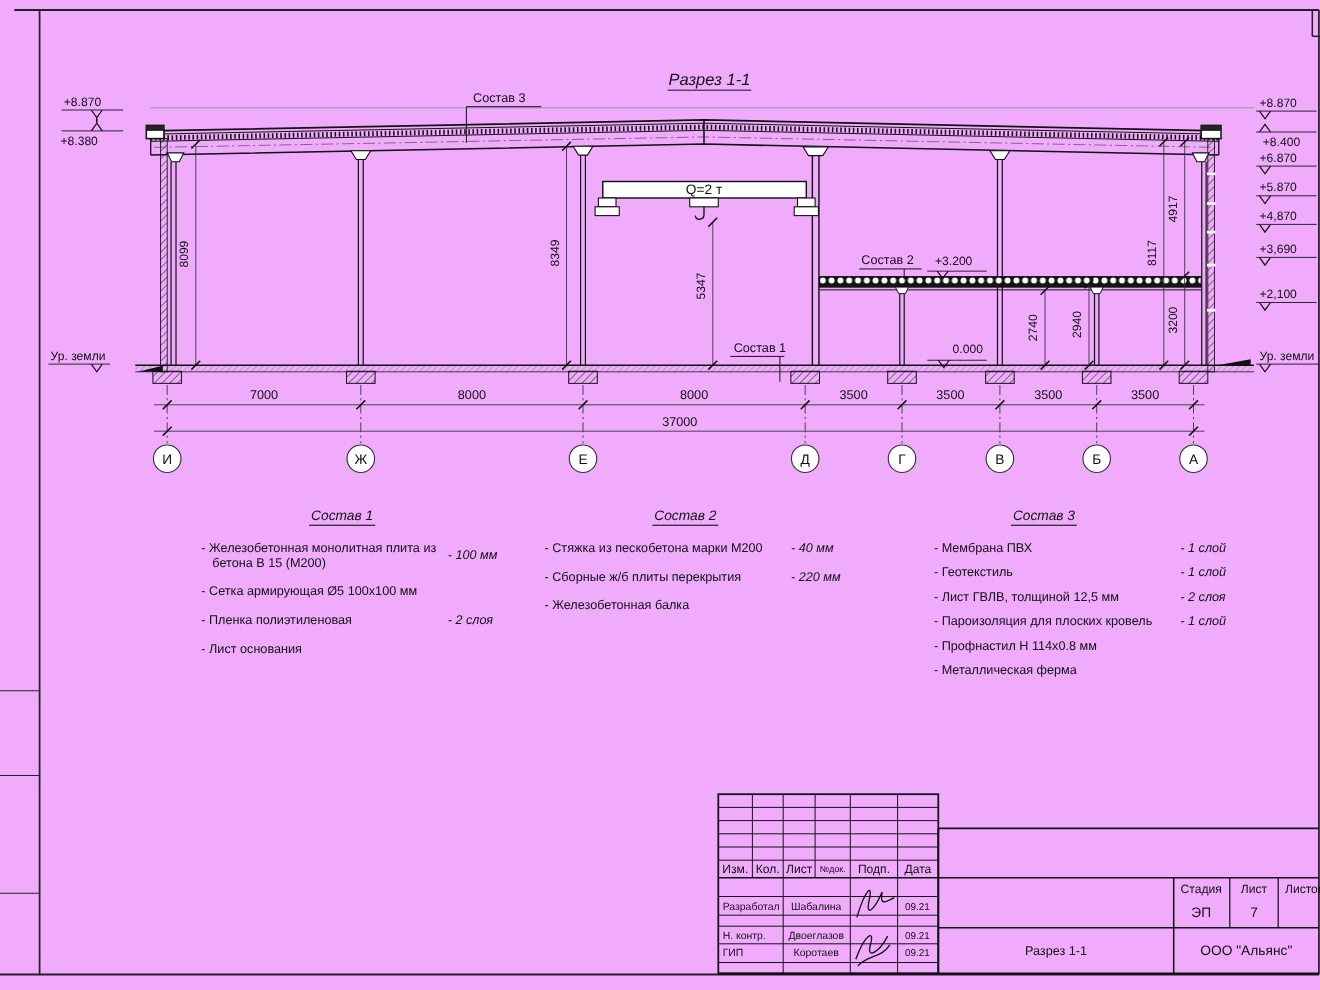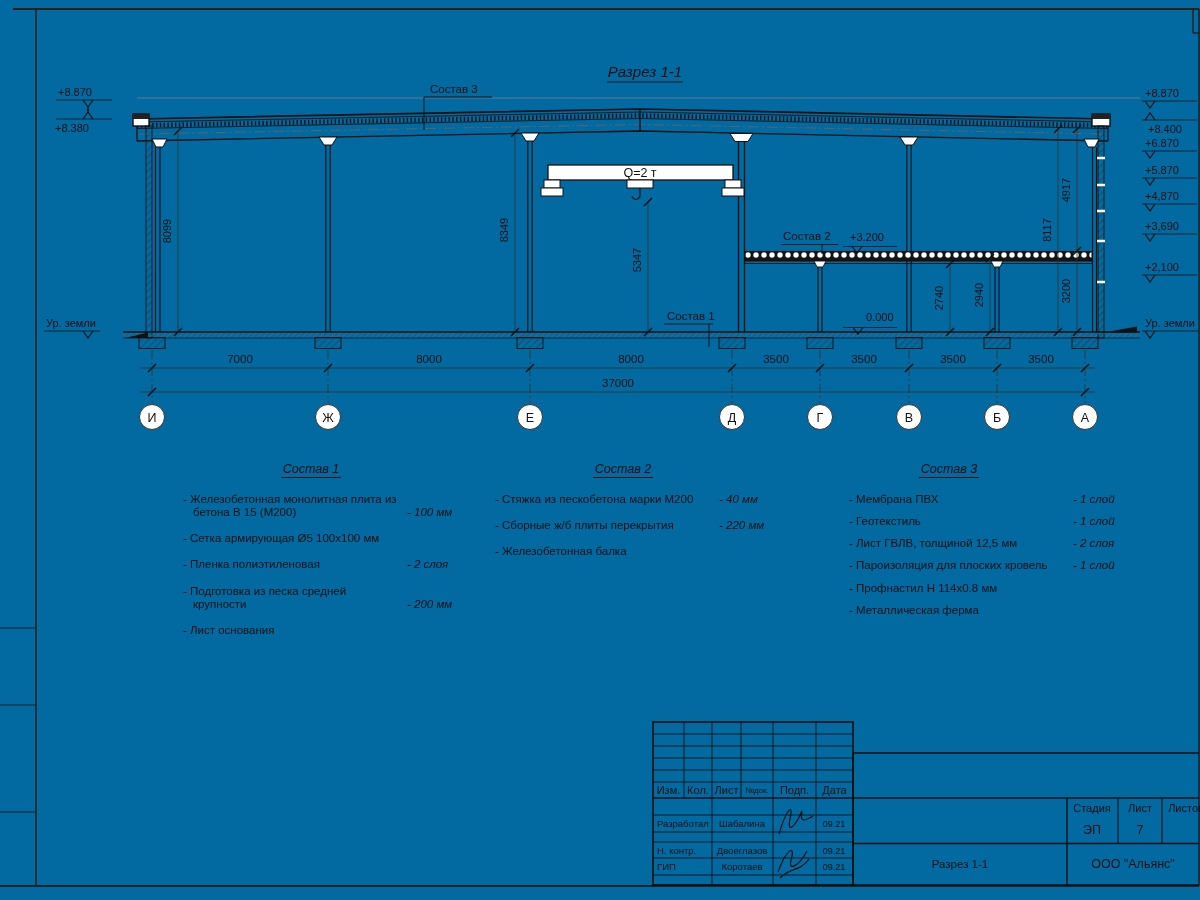--- a/index.html
+++ b/index.html
@@ -1,23 +1,23 @@
 <!DOCTYPE html>
 <html><head>
 <meta charset="utf-8">
 <style>
   html,body{margin:0;padding:0;background:#ffffff;width:1200px;height:900px;
     font-family:"Liberation Sans", sans-serif;color:#111;}
-  #sheet{position:relative;width:1200px;height:900px;background:#0369a1;overflow:hidden;}
+  #sheet{position:relative;width:1200px;height:900px;background:#f0abfc;overflow:hidden;}
   svg{position:absolute;left:0;top:0;}
   svg text{fill:#111;font-family:"Liberation Sans", sans-serif;}
   .spec{position:absolute;width:256px;font-size:11.5px;line-height:1.16;}
   .spec-title{text-align:center;font-style:italic;font-size:12.5px;margin-bottom:16px;}
   .spec-title span{border-bottom:1px solid #111;padding:0 2px 1px 2px;}
-  .spec-row{display:flex;align-items:flex-end;margin-bottom:13px;}
+  .spec-row{display:flex;align-items:center;margin-bottom:13px;}
   .spec.tight .spec-row{margin-bottom:9px;margin-left:28px;}
   .spec-name{flex:0 0 206px;padding-left:10px;text-indent:-10px;}
   .spec-val{width:50px;padding-left:8px;white-space:nowrap;font-style:italic;}
 </style>
 </head>
 <body>
 
 <div id="sheet">
 
 <svg width="1200" height="900" viewBox="0 0 1200 900">
@@ -380,24 +380,20 @@
   </div>
   <div class="spec-row">
     <div class="spec-name">- Сетка армирующая Ø5 100х100 мм</div>
     <div class="spec-val"></div>
   </div>
   <div class="spec-row">
     <div class="spec-name">- Пленка полиэтиленовая</div>
     <div class="spec-val">- 2 слоя</div>
   </div>
   <div class="spec-row">
-    <div class="spec-name">- Подготовка из песка средней крупности</div>
-    <div class="spec-val">- 200 мм</div>
-  </div>
-  <div class="spec-row">
     <div class="spec-name">- Лист основания</div>
     <div class="spec-val"></div>
   </div>
 </div>
 
 <div class="spec" style="left:495px;top:462px;">
   <div class="spec-title"><span>Состав 2</span></div>
   <div class="spec-row">
     <div class="spec-name">- Стяжка из пескобетона марки М200</div>
     <div class="spec-val">- 40 мм</div>

